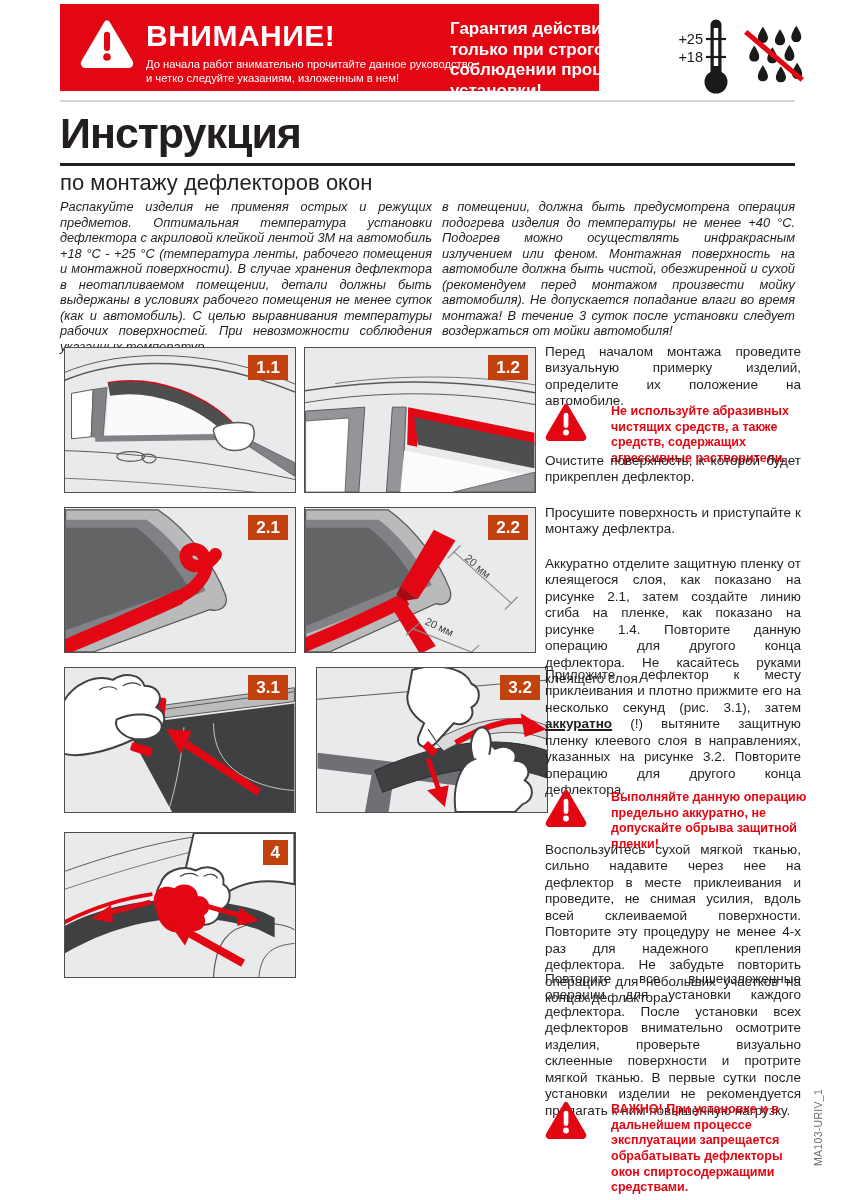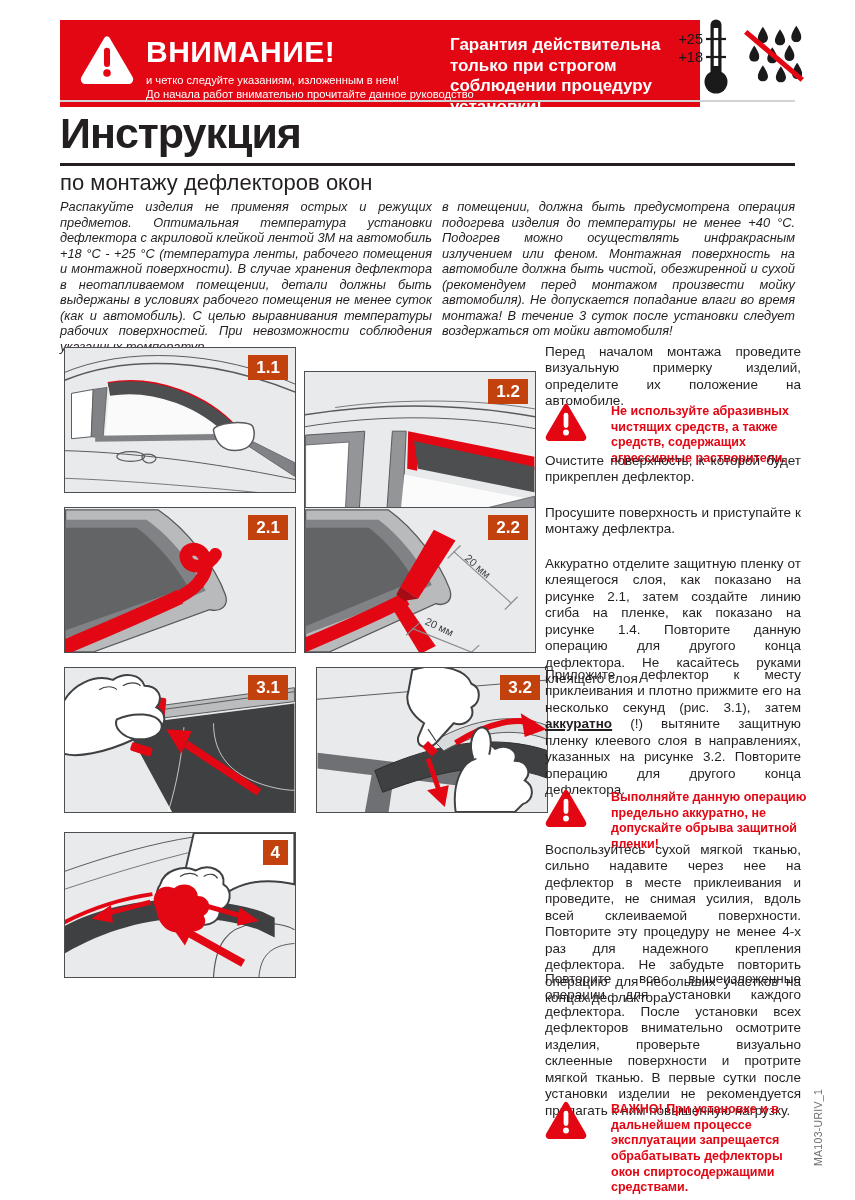--- a/index.html
+++ b/index.html
@@ -3,21 +3,21 @@
 <meta charset="utf-8">
 <style>
   * { margin:0; padding:0; box-sizing:border-box; }
   html,body { background:#ffffff; }
   body {
     width:855px; height:1200px; position:relative; overflow:hidden;
     font-family:"Liberation Sans", sans-serif; color:#231f20;
   }
 
   
-  .banner { position:absolute; left:60px; top:20px; width:640px; height:87px; background:#e30613; color:#fff; }
+  .banner { position:absolute; left:60px; top:4px; width:539px; height:87px; background:#e30613; color:#fff; }
   .banner-icon { position:absolute; left:20px; top:15px; width:54px; height:49px; }
   .banner-title { position:absolute; left:86px; top:15px; font-size:30px; font-weight:bold; letter-spacing:0.5px; }
   .banner-sub { position:absolute; left:86px; top:54px; font-size:11.2px; line-height:13.5px; }
   .banner-warranty { position:absolute; left:390px; top:15px; width:236px; font-size:17px; font-weight:bold; line-height:20.5px; }
   .thermo { position:absolute; left:676px; top:16px; width:64px; height:82px; }
   .rain { position:absolute; left:744px; top:24px; width:60px; height:62px; }
   .banner-line { position:absolute; left:60px; top:100px; width:735px; height:2px; background:#d2d3d5; }
 
   
   .title-main { position:absolute; left:60px; top:110px; font-size:43px; font-weight:bold; letter-spacing:-1px; line-height:1.1; }
@@ -69,22 +69,22 @@
 </svg>
 
 <div>
 
   <div class="banner">
     <svg class="banner-icon" viewBox="0 0 64 58">
         <use href="#triW" xlink:href="#triW"></use>
       </svg>
     <div class="banner-title">ВНИМАНИЕ!</div>
     <div class="banner-sub">
+      <div>До начала работ внимательно прочитайте данное руководство</div>
       <div>и четко следуйте указаниям, изложенным в нем!</div>
-      <div>До начала работ внимательно прочитайте данное руководство</div>
     </div>
     <div class="banner-warranty">Гарантия действительна только при строгом соблюдении процедуру установки!</div>
   </div>
 
   <svg class="thermo" viewBox="0 0 64 82">
     <line x1="40" y1="9" x2="40" y2="58" stroke="#1a1a1a" stroke-width="11" stroke-linecap="round"></line>
     <line x1="40" y1="12" x2="40" y2="50" stroke="#ffffff" stroke-width="4.5"></line>
     <circle cx="40" cy="66" r="11.5" fill="#1a1a1a"></circle>
     <line x1="30" y1="23" x2="50" y2="23" stroke="#1a1a1a" stroke-width="2.2"></line>
     <line x1="30" y1="41" x2="50" y2="41" stroke="#1a1a1a" stroke-width="2.2"></line>
@@ -130,21 +130,21 @@
       <polygon points="172,86 232,116 232,130 180,96" fill="#808285" stroke="#58595b" stroke-width="0.8"></polygon>
       <path d="M150,84 C148,76 186,72 190,80 C194,92 188,104 172,104 C158,104 152,94 150,84 Z" fill="#ffffff" stroke="#58595b" stroke-width="1.5"></path>
       <path d="M-4,104 C80,106 170,120 236,134" fill="none" stroke="#58595b" stroke-width="1"></path>
       <path d="M-4,132 C60,134 150,142 210,148" fill="none" stroke="#58595b" stroke-width="0.8"></path>
       <ellipse cx="66" cy="110" rx="14" ry="5" fill="none" stroke="#58595b" stroke-width="1.2"></ellipse>
       <path d="M78,108 C90,106 96,112 88,116 C82,118 76,114 78,108 Z" fill="none" stroke="#58595b" stroke-width="1.2"></path>
     </svg>
     <div class="badge">1.1</div>
   </div>
 
-  <div class="panel" style="left:304px; top:347px;margin-top:24px;">
+  <div class="panel" style="left:304px; top:347px;">
     <svg viewBox="0 0 232 146">
       <rect width="232" height="146" fill="#e9eaeb"></rect>
       <path d="M-4,44 C80,30 160,32 236,46" fill="none" stroke="#58595b" stroke-width="1.5"></path>
       <path d="M-4,56 C80,42 160,44 236,58" fill="none" stroke="#58595b" stroke-width="1"></path>
       <path d="M30,36 C100,26 180,28 236,38" fill="none" stroke="#58595b" stroke-width="0.8"></path>
       <polygon points="0,64 60,60 54,146 0,146" fill="#939598" stroke="#58595b"></polygon>
       <polygon points="0,74 44,71 40,146 0,146" fill="#ffffff" stroke="#58595b" stroke-width="0.8"></polygon>
       <polygon points="88,60 102,60 98,146 82,146" fill="#939598" stroke="#58595b"></polygon>
       <polygon points="100,104 232,130 232,146 96,146" fill="#fbfbfb"></polygon>
       <polygon points="150,146 232,126 232,146" fill="#939598" stroke="#58595b" stroke-width="0.8"></polygon>

